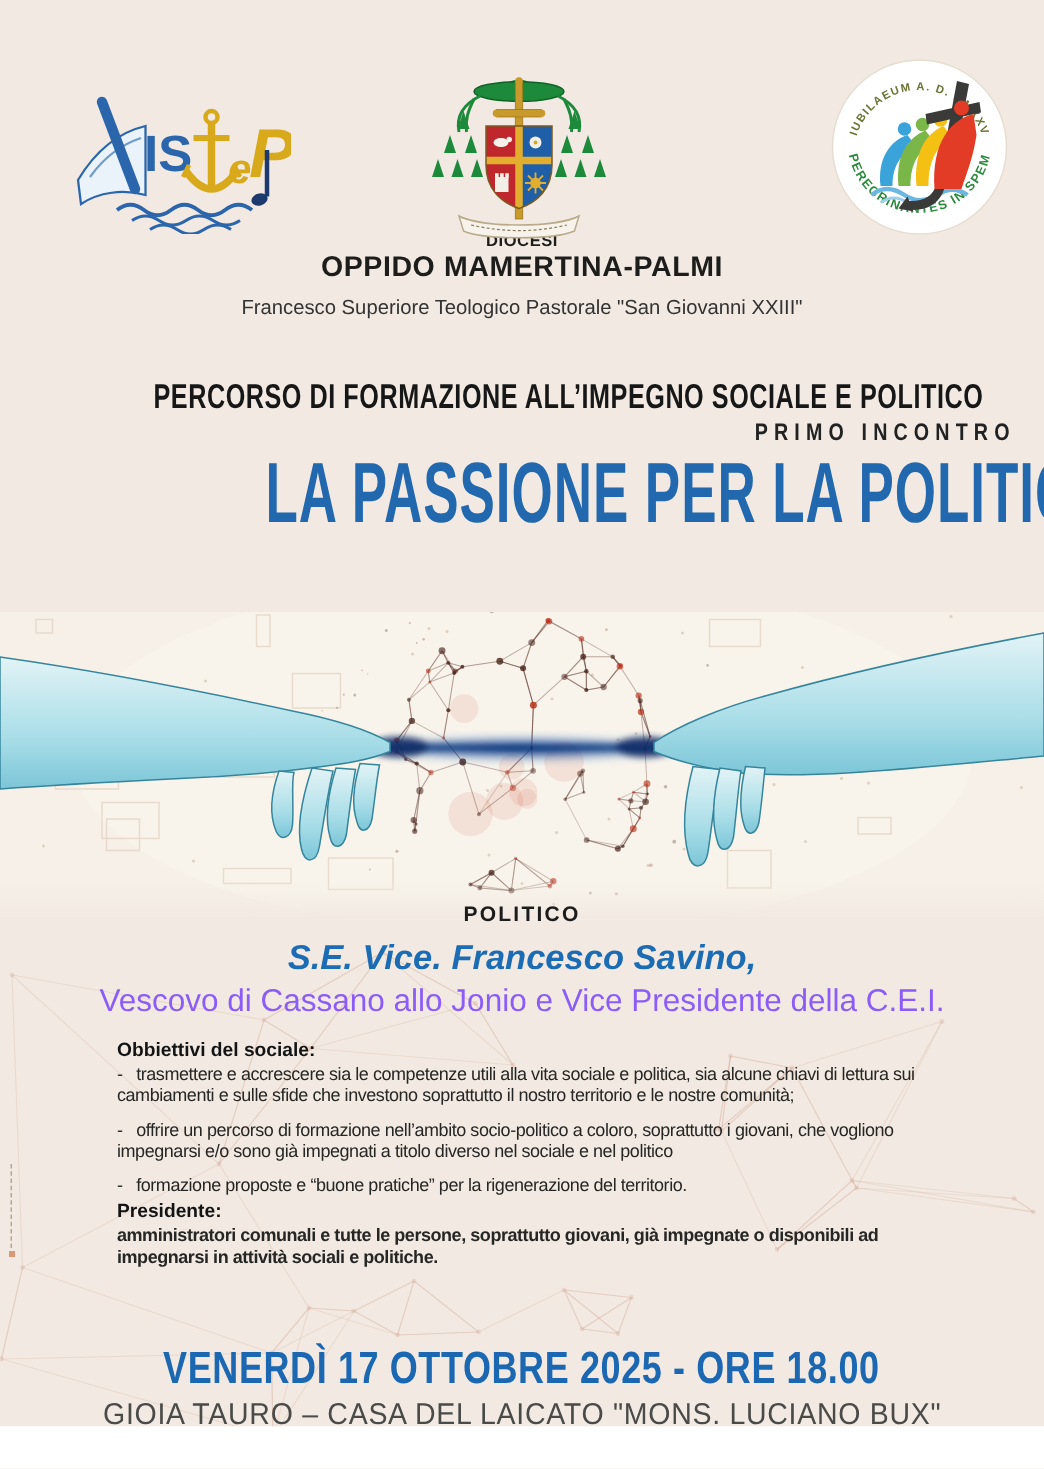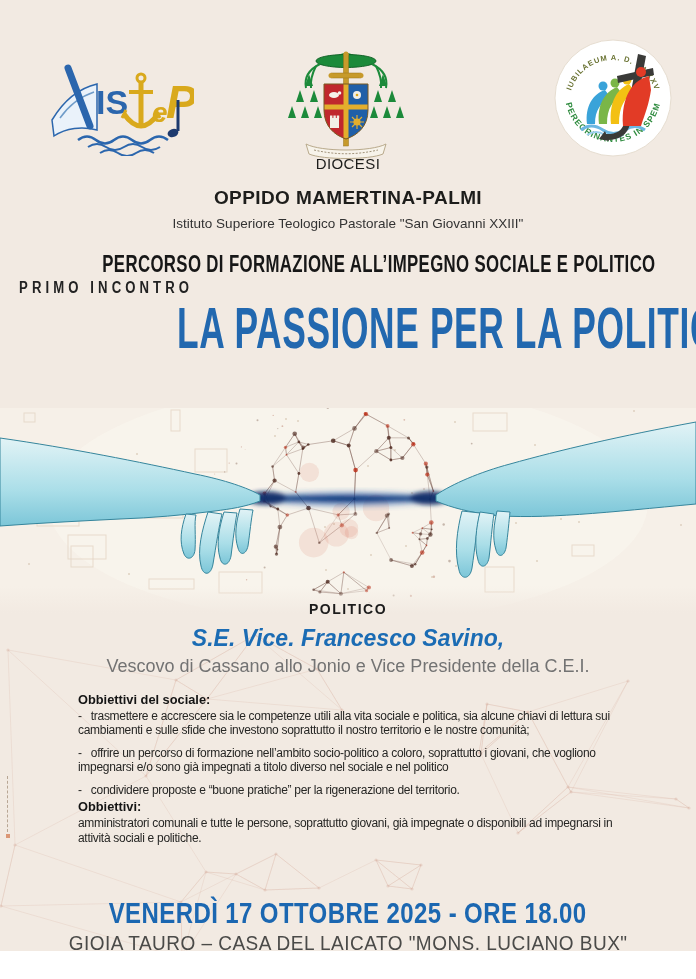--- a/index.html
+++ b/index.html
@@ -9,45 +9,45 @@
   }
   .layer{position:absolute; z-index:1;}
   #bg-mesh{position:absolute; left:0; top:612px; z-index:0;}
   
   .logo{position:absolute; z-index:2;}
   #logo-istep{left:42px; top:56px;}
   #logo-coa{left:276px; top:44px;}
   #logo-jubilee{left:553px; top:38px;}
   
   .header-text{left:0; right:0; top:155px; text-align:center;}
-  .org1{font-size:15px; font-weight:400; letter-spacing:.4px;}
-  .org2{font-size:19px; font-weight:700; letter-spacing:.4px; margin-top:15px;}
+  .org1{font-size:11px; font-weight:700; letter-spacing:.4px;}
+  .org2{font-size:19px; font-weight:700; letter-spacing:.4px; margin-top:1px;}
   .institute{font-size:13.5px; color:#333; margin-top:7px;}
   
-  .program{left:0; right:0; top:252px; text-align:left;}
+  .program{left:0; right:0; top:252px; text-align:right;}
   .cond{display:inline-block; white-space:nowrap; transform-origin:50% 50%;}
   .series{font-size:23px; font-weight:700; color:#171717; transform:scaleX(.73); letter-spacing:.5px;}
   .primo{font-size:16px; font-weight:700; color:#222; letter-spacing:5px; transform:scaleX(.82); margin-top:4px;}
   .big-title{font-size:57px; font-weight:700; color:#2268af; transform:scaleX(.62); letter-spacing:1px; margin-top:2px; line-height:1.02;}
   .sub-title{font-size:31px; font-weight:700; color:#2268af; transform:scaleX(.68); margin-top:0px; line-height:1.0;}
   .program > div{line-height:1.05;}
   
   #hero{left:0; top:408px; width:696px; height:205px;}
   
   .speaker{left:0; right:0; top:601px; text-align:center;}
   .relatore{font-size:14px; font-weight:700; letter-spacing:1.5px; color:#1c1c1c;}
   .speaker-name{font-size:23px; font-weight:700; font-style:italic; color:#1b6cb4; margin-top:8px;}
-  .speaker-role{font-size:18px; color:#737373; margin-top:4px;}
+  .speaker-role{font-size:21px; color:#8b5cf6; margin-top:4px;}
   
   .objectives{left:78px; top:692px; width:552px; text-align:left;}
   .sec-heading{font-size:12.8px; font-weight:700; color:#141414; margin-bottom:2px;}
   .obj-item{font-size:12px; letter-spacing:-0.3px; line-height:1.2; color:#262624; margin-bottom:8px;}
   .obj-item::before{content:"-\00a0\00a0\00a0"; }
   .audience{left:78px; top:799px; width:552px;}
-  .aud-text{font-size:12px; letter-spacing:-0.3px; line-height:1.25; color:#262624;}
+  .aud-text{font-size:12px; letter-spacing:-0.3px; line-height:1.25; color:#262624;font-weight:bold;}
   
   .event{left:0; right:0; top:896px; text-align:center;}
   .event-date{font-size:30px; font-weight:700; color:#1b67b1; transform:scaleX(.8); letter-spacing:.5px;}
   .event-loc{font-size:20px; color:#4a4a48; transform:scaleX(.95); letter-spacing:.5px; margin-top:3px;}
   .event-web{font-size:12px; font-weight:700; color:#2b2b29; margin-top:17px;}
   .event > div{line-height:1.1;}
   
   .side-credit{position:absolute; left:7px; top:776px; width:1px; height:56px;
     border-left:1.5px dashed #8a7055; opacity:.55; z-index:2;}
   .side-credit::after{content:""; position:absolute; left:-2px; bottom:-6px; width:4px; height:4px; background:#c9551f;}
@@ -303,21 +303,21 @@
       <g>
         <path d="M70,88 C68,58 80,42 96,38 L98,52 C96,66 92,76 88,88 Z" fill="#e23b26"></path>
           <circle cx="88" cy="34" r="5" fill="#e23b26"></circle>
       </g>
     </svg>
   </div>
 
   <div class="layer header-text">
     <div class="org1">DIOCESI</div>
     <div class="org2">OPPIDO MAMERTINA-PALMI</div>
-    <div class="institute">Istituto Superiore Teologico Pastorale "San Giovanni XXIII"</div>
+    <div class="institute">Francesco Superiore Teologico Pastorale "San Giovanni XXIII"</div>
   </div>
 
   <div class="layer program">
     <div><span class="cond series">PERCORSO DI FORMAZIONE ALL’IMPEGNO SOCIALE E POLITICO</span></div>
     <div><span class="cond primo">PRIMO INCONTRO</span></div>
     <div><span class="cond big-title">LA PASSIONE PER LA POLITICA:</span></div>
   </div>
 
   <svg class="layer" id="hero" viewBox="0 0 696 205">
     <defs>
@@ -765,25 +765,25 @@
   <div class="layer speaker">
     <div class="relatore">POLITICO</div>
     <div class="speaker-name">S.E. Vice. Francesco Savino,</div>
     <div class="speaker-role">Vescovo di Cassano allo Jonio e Vice Presidente della C.E.I.</div>
   </div>
 
   <div class="layer objectives">
     <div class="sec-heading">Obbiettivi del sociale:</div>
     <div class="obj-item">trasmettere e accrescere sia le competenze utili alla vita sociale e politica, sia alcune chiavi di lettura sui cambiamenti e sulle sfide che investono soprattutto il nostro territorio e le nostre comunità;</div>
     <div class="obj-item">offrire un percorso di formazione nell’ambito socio-politico a coloro, soprattutto i giovani, che vogliono impegnarsi e/o sono già impegnati a titolo diverso nel sociale e nel politico</div>
-    <div class="obj-item">condividere proposte e “buone pratiche” per la rigenerazione del territorio.</div>
+    <div class="obj-item">formazione proposte e “buone pratiche” per la rigenerazione del territorio.</div>
   </div>
 
   <div class="layer audience">
-    <div class="sec-heading">Obbiettivi:</div>
+    <div class="sec-heading">Presidente:</div>
     <div class="aud-text">amministratori comunali e tutte le persone, soprattutto giovani, già impegnate o disponibili ad impegnarsi in attività sociali e politiche.</div>
   </div>
 
   <div class="layer event">
     <div><span class="cond event-date">VENERDÌ 17 OTTOBRE 2025 - ORE 18.00</span></div>
     <div><span class="cond event-loc">GIOIA TAURO – CASA DEL LAICATO "MONS. LUCIANO BUX"</span></div>
     <div class="event-web">www.diocesioppidopalmi.it</div>
   </div>
 
   <div class="side-credit"></div>

